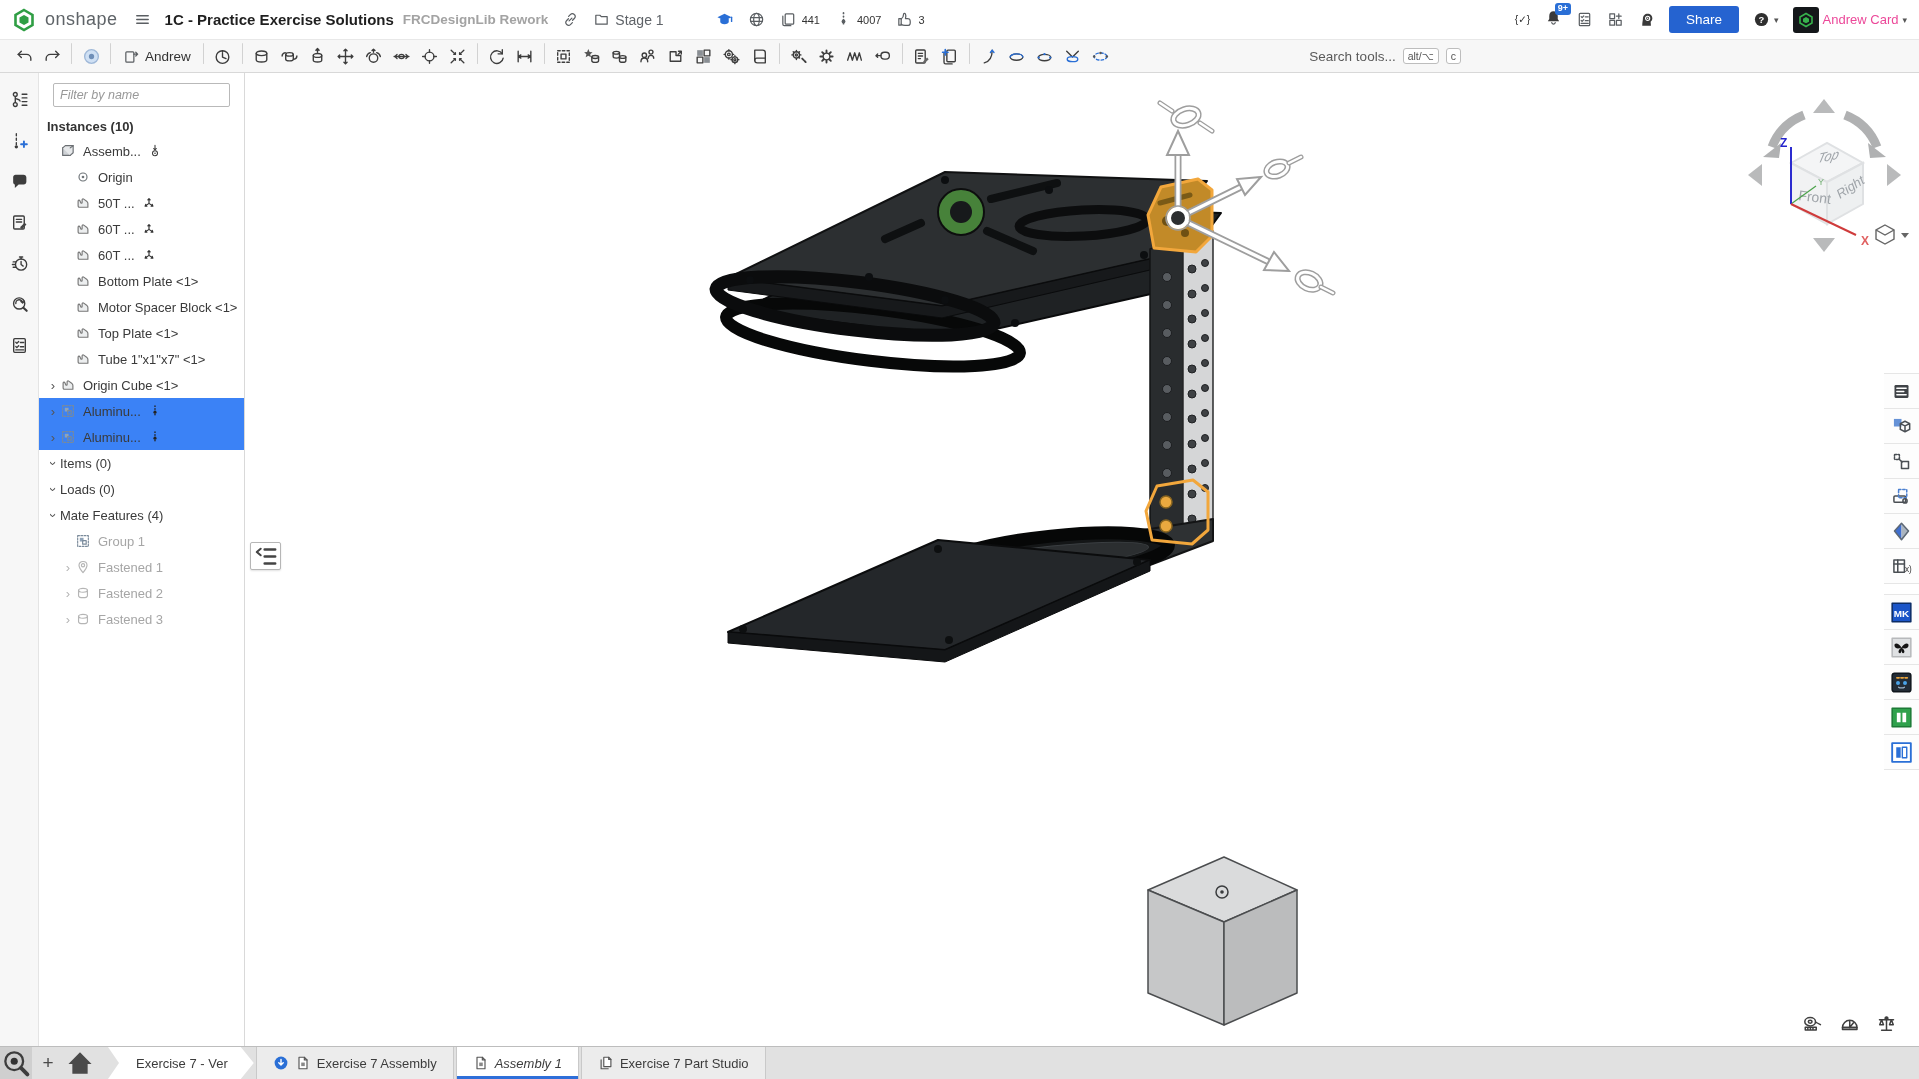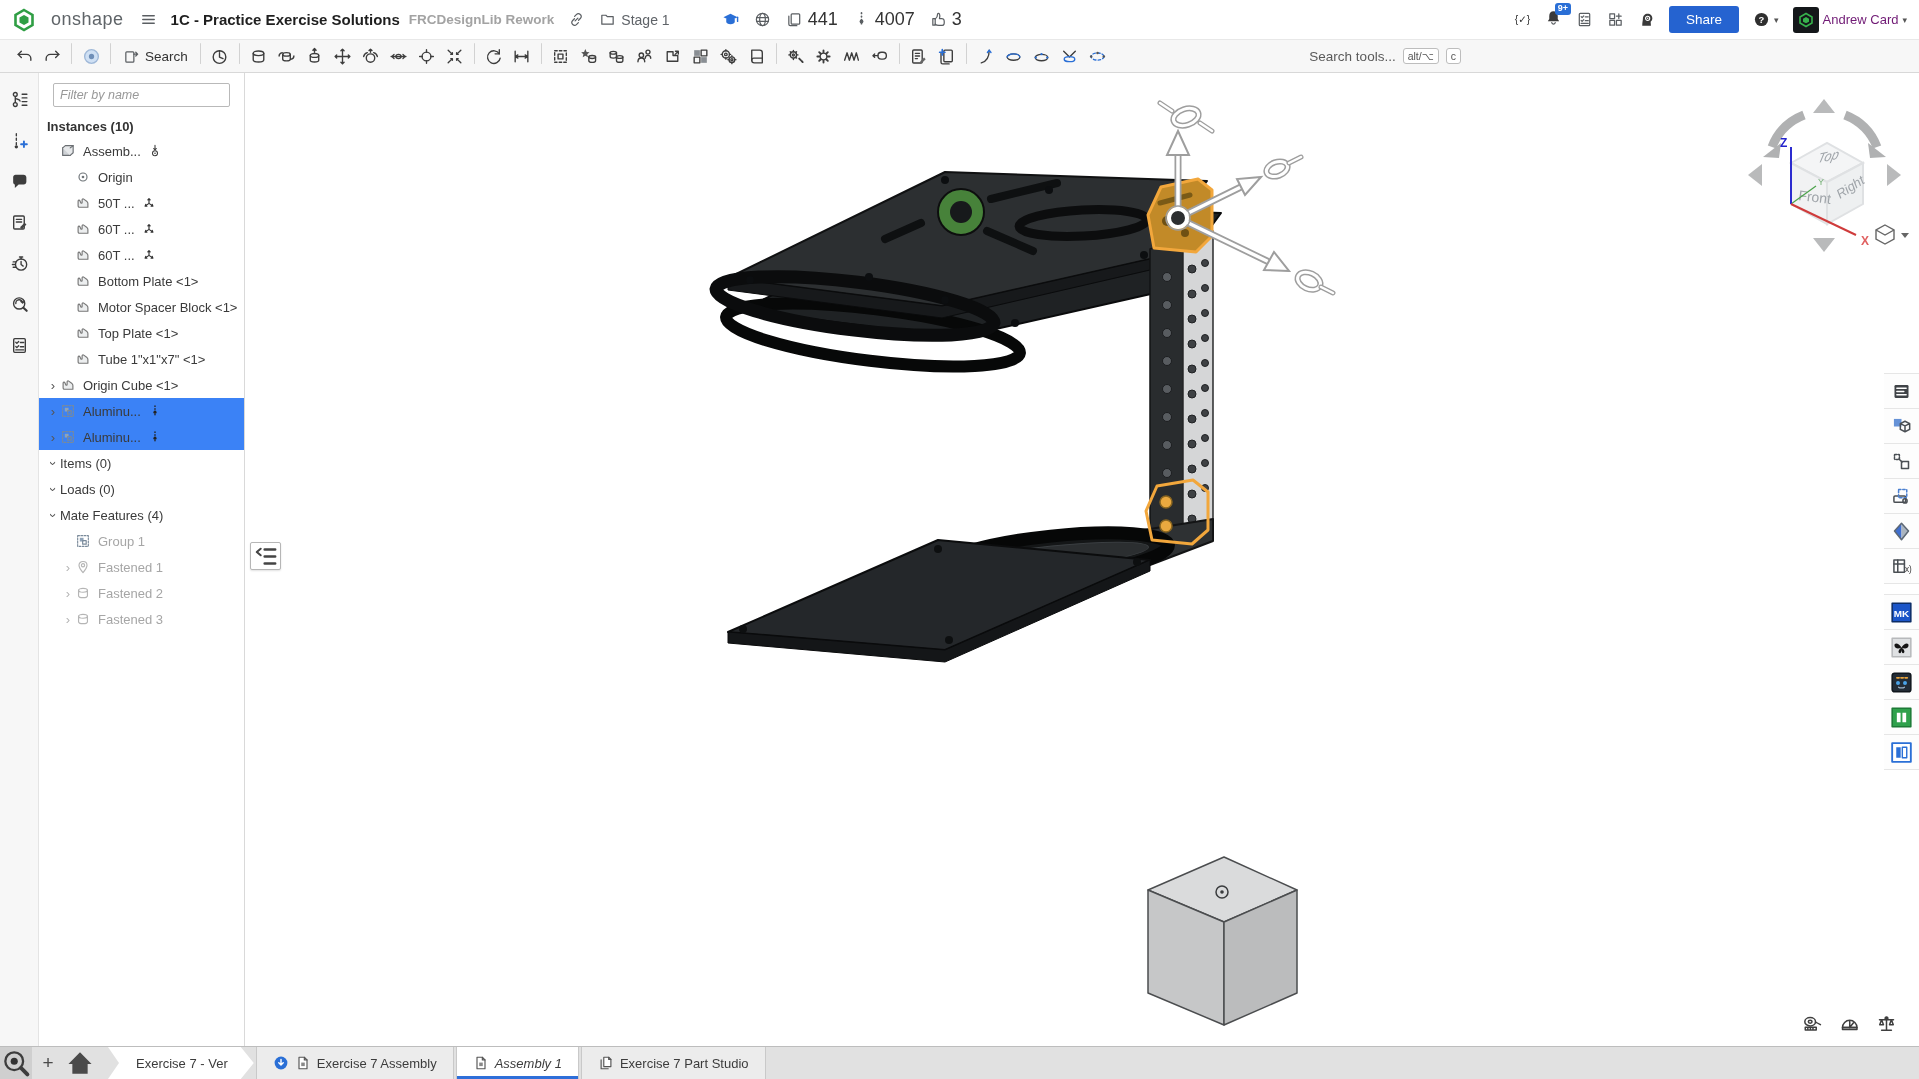--- a/index.html
+++ b/index.html
@@ -3,40 +3,40 @@
 <meta charset="utf-8">
 <style>
   * { margin:0; padding:0; box-sizing:border-box; }
   html,body { width:1919px; height:1079px; overflow:hidden; background:#fff;
     font-family:"Liberation Sans", sans-serif; -webkit-font-smoothing:antialiased; }
   svg { display:block; }
 
   
   .topbar { height:40px; display:flex; align-items:center; background:#fff; padding:0 12px;
     border-bottom:1px solid #e8e8e8; position:relative; z-index:5; }
-  .logo { display:flex; align-items:center; gap:15px; }
+  .logo { display:flex; align-items:center; gap:9px; }
   .logo-text { font-size:18px; color:#5f6468; letter-spacing:.5px; font-weight:500; }
   .hamburger { margin-left:16px; color:#444; cursor:pointer; }
   .doc-title { margin-left:14px; font-size:15px; font-weight:700; color:#1f1f1f; white-space:nowrap; }
   .doc-subtitle { margin-left:9px; font-size:13.5px; color:#a3a3a3; white-space:nowrap;font-weight:bold; }
   .tb-ico { display:inline-flex; align-items:center; justify-content:center; color:#5a5e62; }
   .tb-ico svg { width:17px; height:17px; }
   .loc { display:flex; align-items:center; gap:5px; margin-left:14px; color:#5f6368; font-size:14px; }
   .stats { display:flex; align-items:center; gap:15px; margin-left:52px; }
-  .stat { display:flex; align-items:center; gap:5px; font-size:18px; color:#333; }
+  .stat { display:flex; align-items:center; gap:5px; font-size:11px; color:#333; }
   .topbar-right { margin-left:auto; display:flex; align-items:center; gap:14px; }
   .bell-wrap { position:relative; }
   .badge { position:absolute; top:-6px; right:-9px; background:#2a6fd6; color:#fff; font-size:9px;
     font-weight:700; padding:1px 3px; border-radius:3px; line-height:1.1; }
   .share-btn { background:#2563d0; color:#fff; border:none; border-radius:3px; font-size:13.5px;
     padding:6px 17px; cursor:pointer; font-family:inherit; }
   .caret { font-size:9px; color:#555; }
   .avatar { width:26px; height:26px; border-radius:3px; background:#14171a; display:flex;
     align-items:center; justify-content:center; }
-  .user-name { font-size:13px; color:#701a75; }
+  .user-name { font-size:13px; color:#ec4899; }
   .help-group,.user-group { display:flex; align-items:center; gap:4px; }
 
   
   .toolbar { height:33px; background:#f7f7f7; border-bottom:1px solid #d8d8d8; display:flex;
     align-items:center; padding:0 10px; position:relative; z-index:4; }
   .tb-item { width:28px; height:26px; display:flex; align-items:center; justify-content:center;
     color:#3d3d3d; border-radius:2px; cursor:pointer; flex:0 0 auto; }
   .tb-item svg { width:19px; height:19px; }
   .tb-item.divider { width:1px; height:21px; background:#d2d2d2; margin:0 5px; padding:0; cursor:default; }
   .insert-btn { display:flex; align-items:center; gap:5px; font-size:13.5px; color:#333;
@@ -269,21 +269,21 @@
       </span>
       <span class="tb-item divider"></span>
     </div>
   <span class="insert-btn">
     <span class="tb-ico">
         <svg viewBox="0 0 18 18" fill="none" stroke="currentColor" stroke-width="1.3" stroke-linecap="round" stroke-linejoin="round">
           <rect x="3" y="4" width="8.5" height="11" rx="1"></rect>
           <path d="M11.5 6.5 H15.5 M13.5 4.5 L15.5 6.5 L13.5 8.5"></path>
         </svg>
       </span>
-    <span>Search</span>
+    <span>Andrew</span>
   </span>
   <div style="display:flex">
       <span class="tb-item divider"></span>
       <span class="tb-item">
         <svg viewBox="0 0 18 18" fill="none" stroke="currentColor" stroke-width="1.3" stroke-linecap="round" stroke-linejoin="round">
           <circle cx="9" cy="9.5" r="6"></circle>
           <path d="M9 6 V9.5 L12.3 11 M9 3.5 V5"></path>
         </svg>
       </span>
       <span class="tb-item divider"></span>

